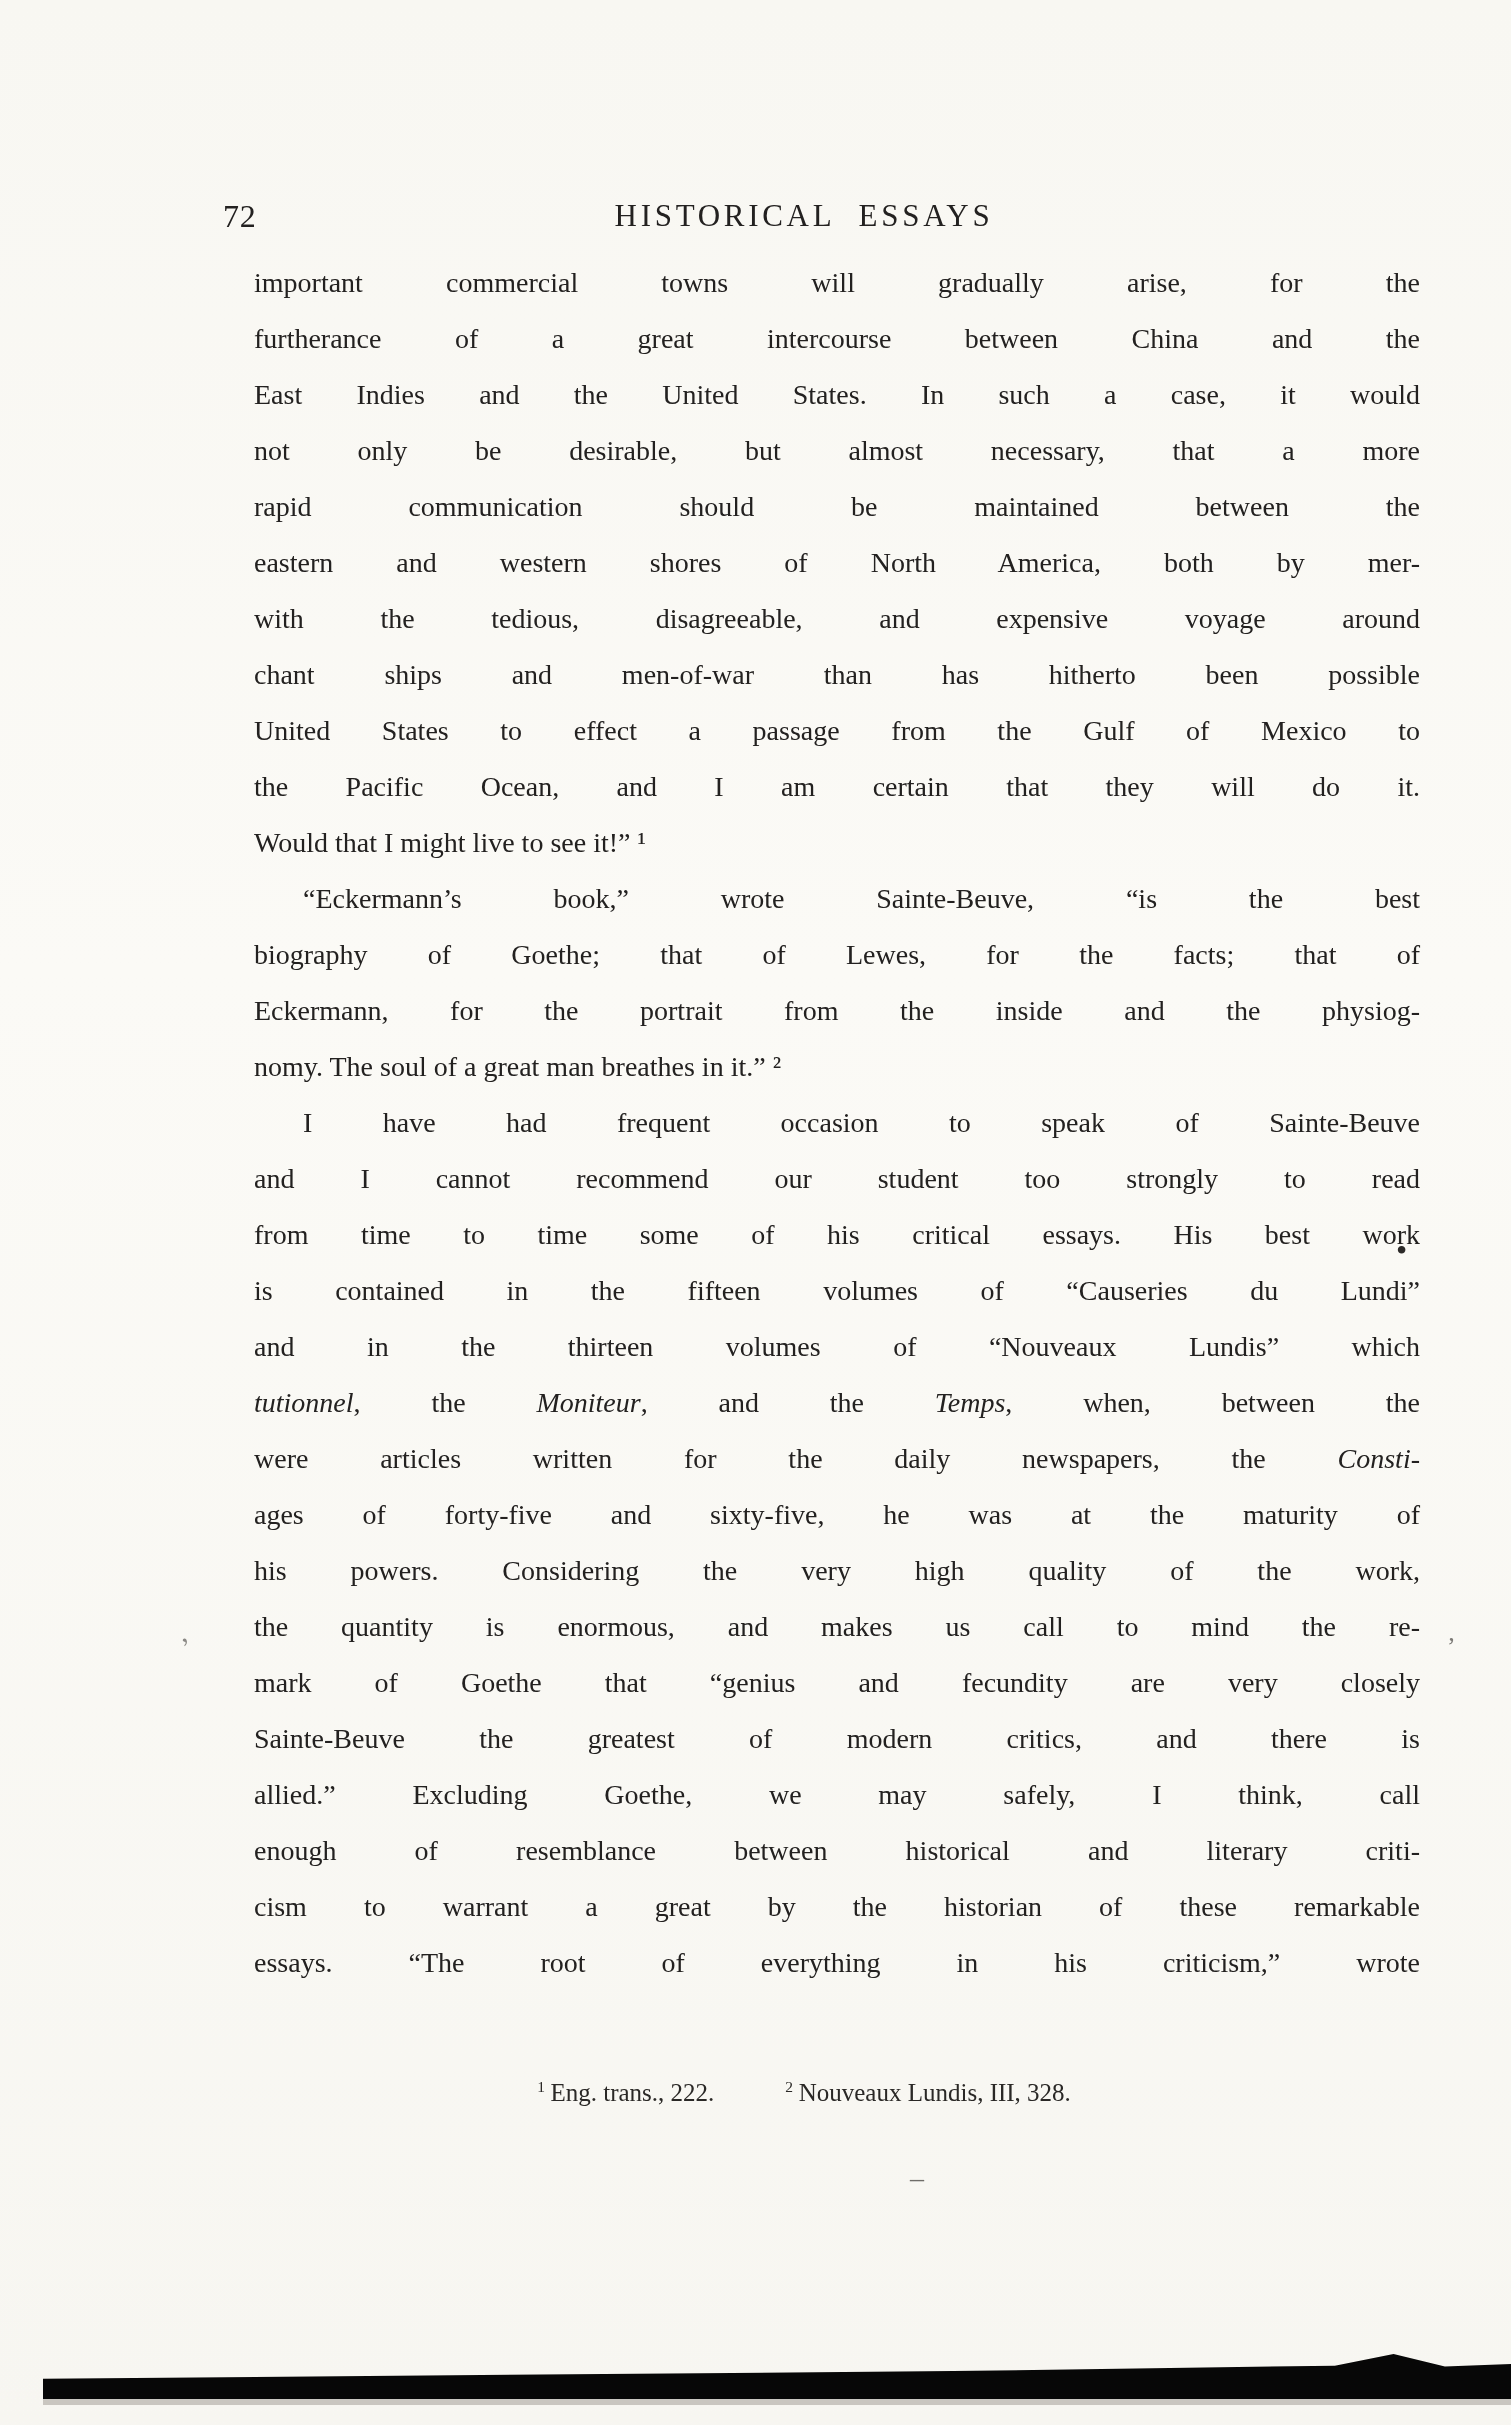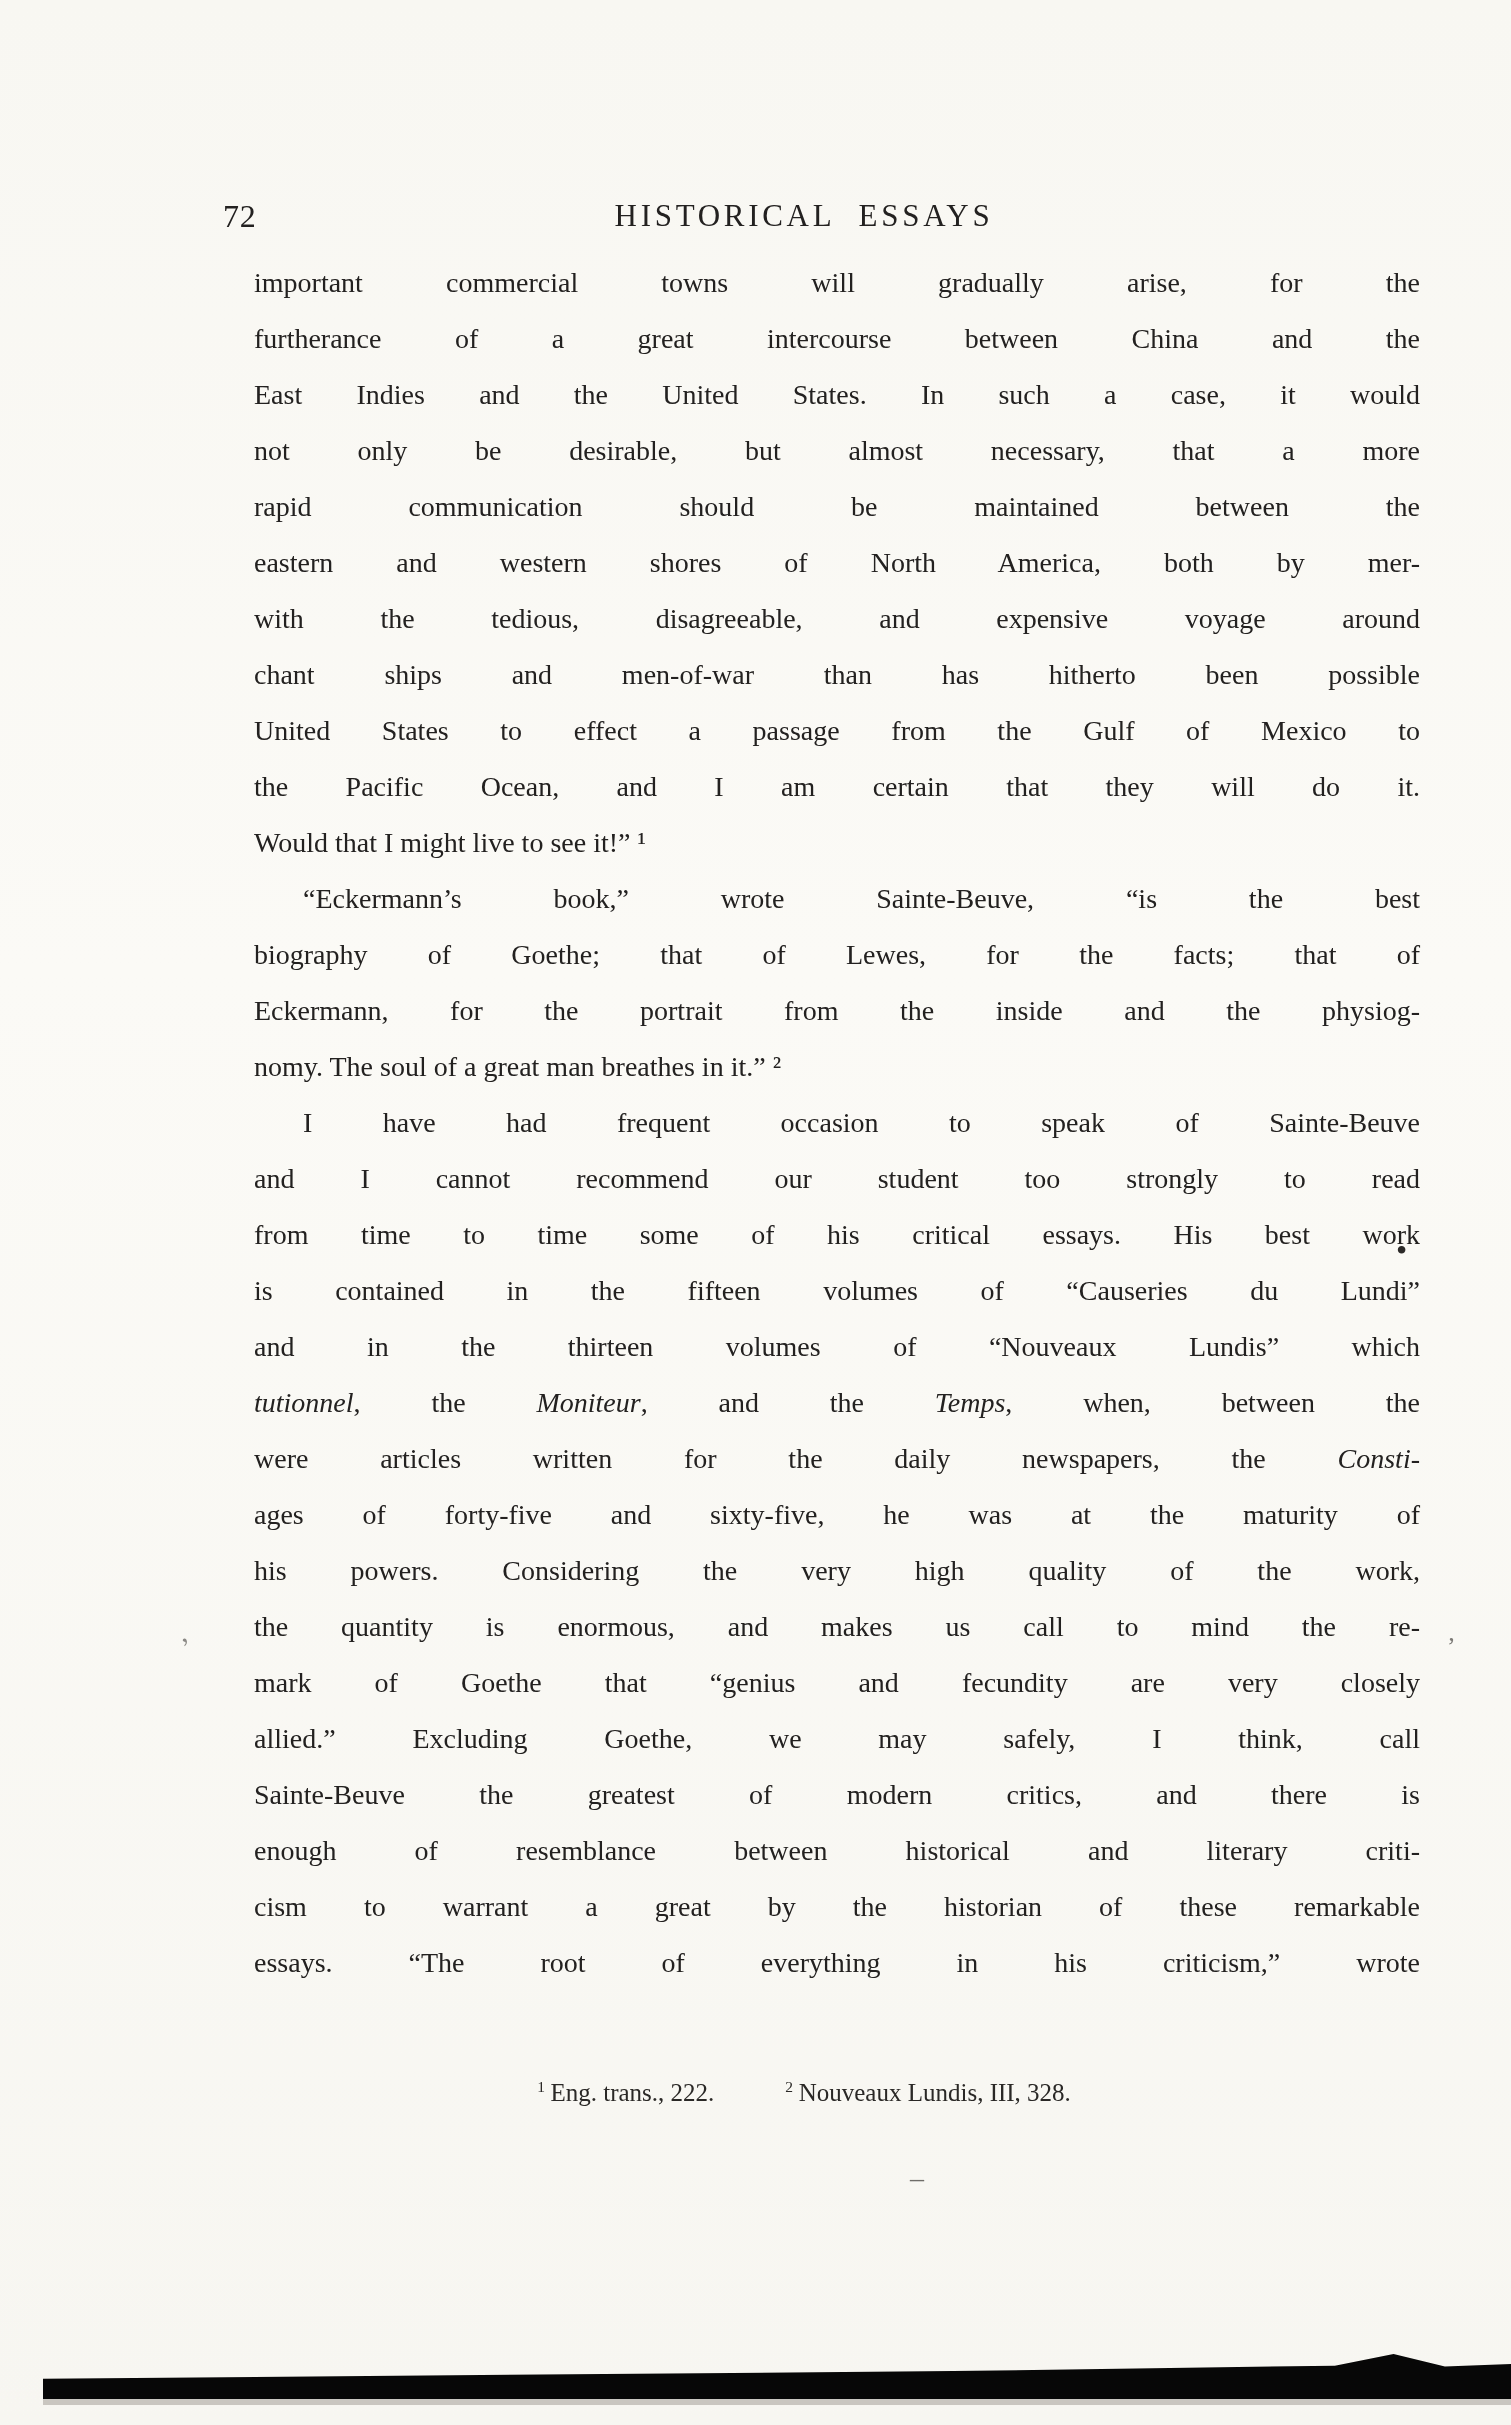--- a/index.html
+++ b/index.html
@@ -164,22 +164,22 @@
       <div class="line"><span>and I cannot recommend our student too strongly to read</span></div>
       <div class="line"><span>from time to time some of his critical essays. His best work</span></div>
       <div class="line"><span>is contained in the fifteen volumes of “Causeries du Lundi”</span></div>
       <div class="line"><span>and in the thirteen volumes of “Nouveaux Lundis” which</span></div>
       <div class="line"><em>tutionnel</em><span>, the </span><em>Moniteur</em><span>, and the </span><em>Temps</em><span>, when, between the</span></div>
       <div class="line"><span>were articles written for the daily newspapers, the </span><em>Consti-</em></div>
       <div class="line"><span>ages of forty-five and sixty-five, he was at the maturity of</span></div>
       <div class="line"><span>his powers. Considering the very high quality of the work,</span></div>
       <div class="line"><span>the quantity is enormous, and makes us call to mind the re-</span></div>
       <div class="line"><span>mark of Goethe that “genius and fecundity are very closely</span></div>
+      <div class="line"><span>Sainte-Beuve the greatest of modern critics, and there is</span></div>
       <div class="line"><span>allied.” Excluding Goethe, we may safely, I think, call</span></div>
-      <div class="line"><span>Sainte-Beuve the greatest of modern critics, and there is</span></div>
       <div class="line"><span>enough of resemblance between historical and literary criti-</span></div>
       <div class="line"><span>cism to warrant a great by the historian of these remarkable</span></div>
       <div class="line"><span>essays. “The root of everything in his criticism,” wrote</span></div>
     </main>
 
   <footer class="footnotes">
     <span class="footnote">
       <sup>1</sup><span>Eng. trans., 222.</span>
     </span>
     <span class="footnote">

